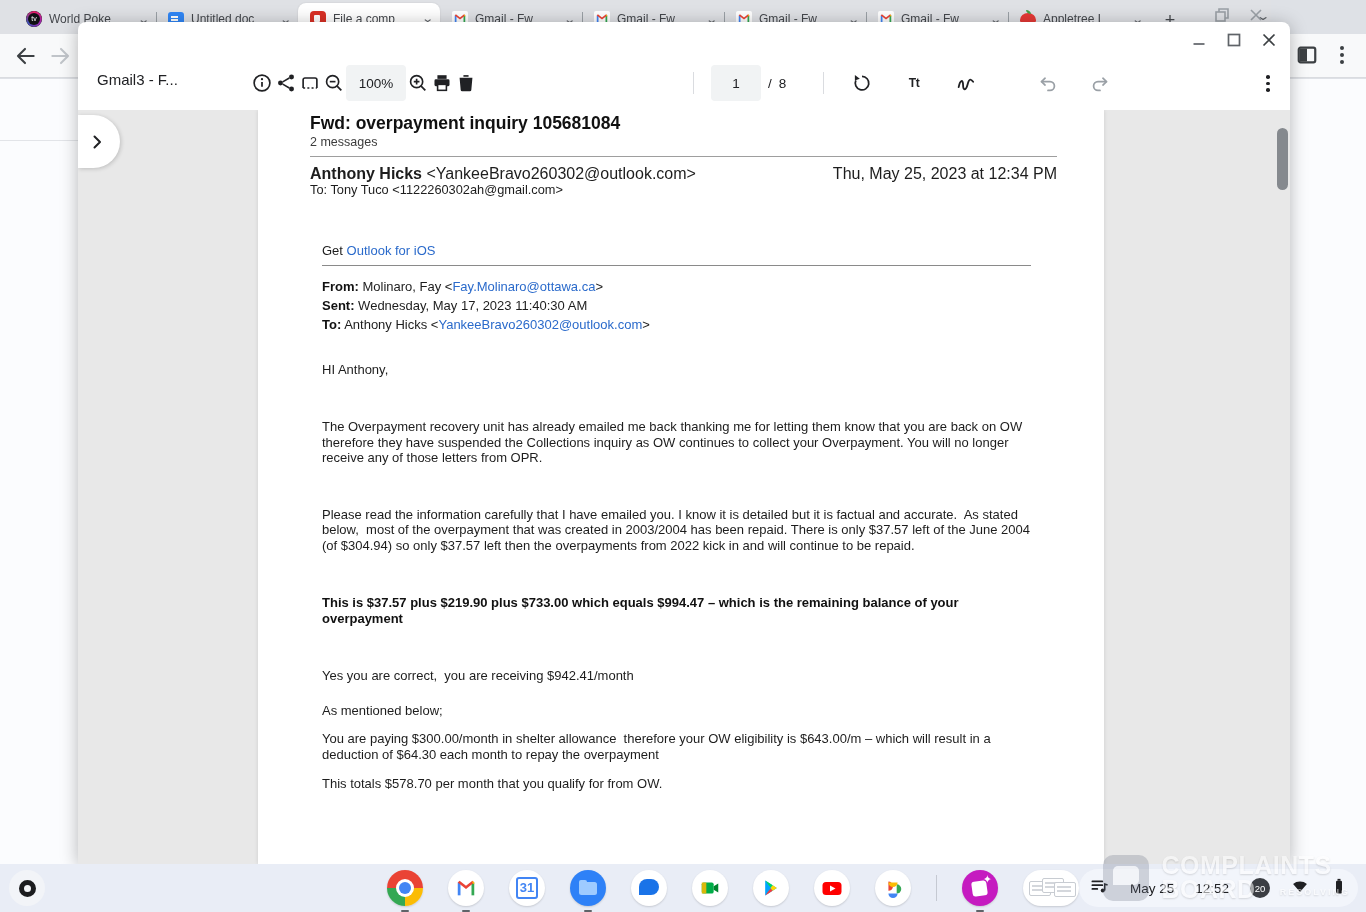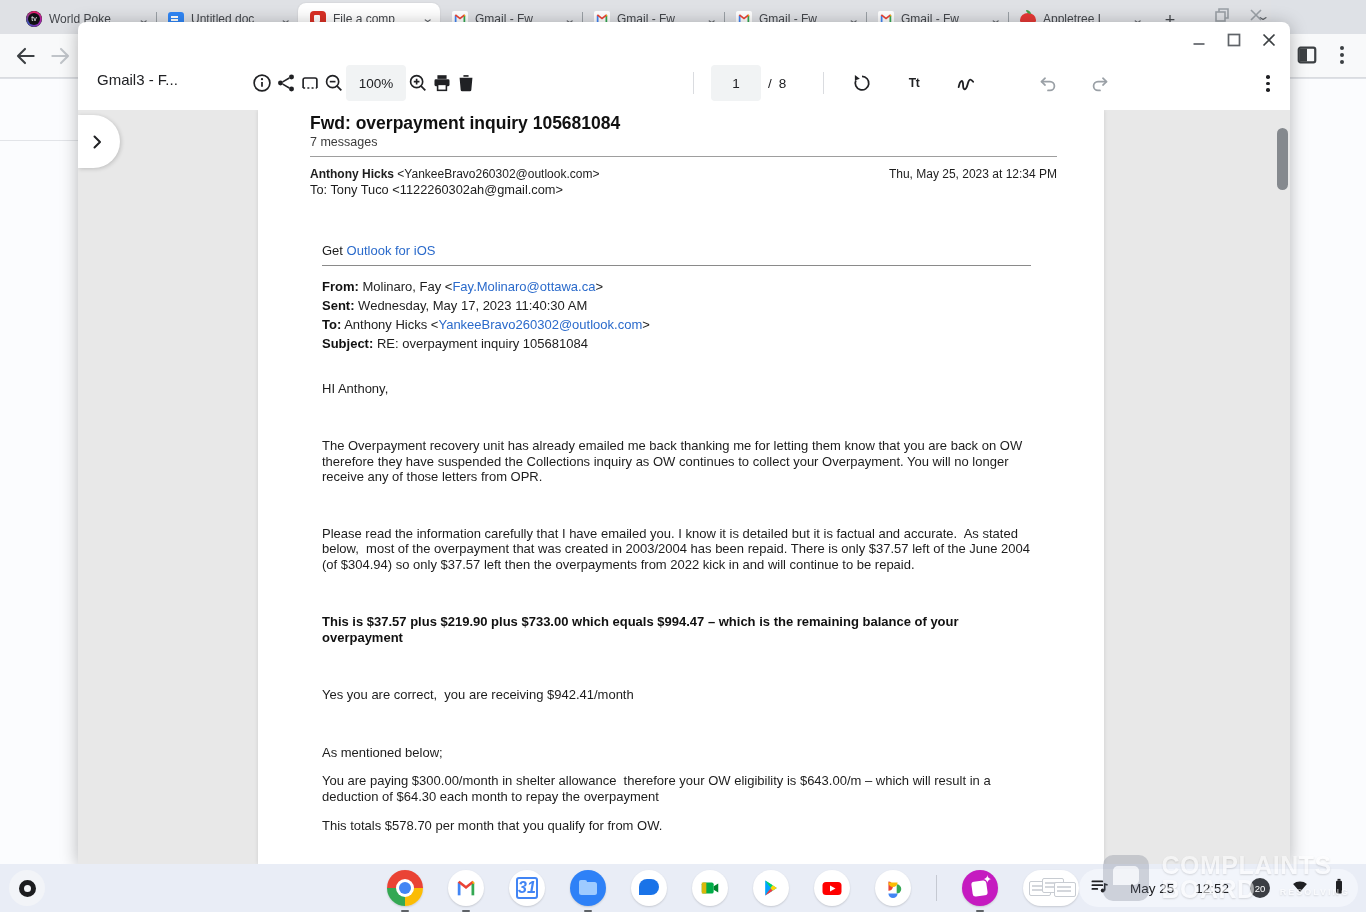--- a/index.html
+++ b/index.html
@@ -67,51 +67,51 @@
   .thumb-toggle { position:absolute; left:0; top:5px; width:42px; height:53px; background:#fff; border-radius:0 27px 27px 0; box-shadow:1px 1px 4px rgba(0,0,0,.18); display:flex; align-items:center; justify-content:center; }
   .thumb-toggle svg { margin-left:-4px; }
   .scroll-thumb { position:absolute; right:2px; top:18px; width:11px; height:62px; background:#85898e; border-radius:6px; }
 
   
   .page { position:absolute; left:180px; top:0; width:846px; height:754px; background:#fff; box-shadow:0 0 4px rgba(0,0,0,.12); }
   .page-inner { position:absolute; left:52px; top:0; width:747px; color:#1d1d1d; }
   .mail-subject { margin-top:3px; font-size:17.5px; line-height:21px; font-weight:700; color:#111; }
   .mail-msgcount { font-size:12.5px; line-height:15px; color:#3c3c3c; margin-top:1px; }
   .hr1 { margin-top:6px; height:1px; background:#9e9e9e; }
-  .mail-head-row { margin-top:9px; display:flex; justify-content:space-between; font-size:12px; line-height:16px; }
+  .mail-head-row { margin-top:9px; display:flex; justify-content:space-between; font-size:16px; line-height:16px; }
   .mail-date { white-space:nowrap; }
   .mail-toline { font-size:12.8px; line-height:16px; }
   .mail-inner { margin-left:12px; width:715px; font-size:13px; line-height:15.5px; }
   .get-line { margin-top:45px; font-size:13px; }
   a.mlink { color:#2a6acb; text-decoration:none; }
   .hr2 { margin-top:6px; height:1px; background:#8a8a8a; width:709px; }
   .meta { margin-top:11px; font-size:13px; line-height:19px; }
   .meta b { color:#111; }
   .greeting { margin-top:28px; }
   .para { white-space:pre-wrap; }
   .p1 { margin-top:42px; }
   .p2 { margin-top:41px; }
   .p3 { margin-top:42px; font-weight:700; line-height:16px; color:#111; }
   .p4 { margin-top:41px; }
-  .p5 { margin-top:42px; }
+  .p5 { margin-top:19px; }
   .p6 { margin-top:13px; }
   .p7 { margin-top:14px; }
 
   
   .shelf { position:absolute; left:0; top:864px; width:1366px; height:48px; background:#e9edf6; z-index:6; }
   .launcher { position:absolute; left:9px; top:6px; width:36px; height:36px; border-radius:50%; background:#f2f4f8; display:flex; align-items:center; justify-content:center; }
   .launcher-ring { width:17px; height:17px; border-radius:50%; border:5px solid #1b1c1f; }
   .shelf-apps { position:absolute; left:387px; top:6px; display:flex; gap:25px; align-items:center; height:36px; }
   .app { width:36px; height:36px; border-radius:50%; background:#fff; position:relative; box-shadow:0 1px 2px rgba(0,0,0,.15); }
   .app .run-dot { position:absolute; left:50%; bottom:-6px; transform:translateX(-50%); width:8px; height:2.5px; border-radius:2px; background:#5f6368; }
   .ic-chrome { background:conic-gradient(from 90deg, #fbbc05 0 90deg, #34a853 90deg 180deg, #ea4335 180deg 360deg); }
   .ic-chrome::before { content:""; position:absolute; left:9px; top:9px; width:18px; height:18px; border-radius:50%; background:#fff; }
   .ic-chrome::after { content:""; position:absolute; left:12px; top:12px; width:12px; height:12px; border-radius:50%; background:#4285f4; }
   .ic-wrap { display:flex; align-items:center; justify-content:center; }
-  .ic-cal-sq { width:22px; height:22px; background:#fff; border-radius:3px; position:absolute; left:7px; top:7px; border:2px solid #4285f4; color:#4285f4; font-size:16px; font-weight:700; text-align:center; line-height:18px;font-style:italic; }
+  .ic-cal-sq { width:22px; height:22px; background:#fff; border-radius:3px; position:absolute; left:7px; top:7px; border:2px solid #4285f4; color:#4285f4; font-size:13px; font-weight:700; text-align:center; line-height:18px; }
   .ic-files { background:#2e81f7; }
   .ic-files::after { content:""; position:absolute; left:9px; top:12px; width:18px; height:13px; background:#9ecbff; border-radius:2.5px; }
   .ic-files::before { content:""; position:absolute; left:9px; top:10px; width:8px; height:4px; background:#9ecbff; border-radius:2px 2px 0 0; }
   .ic-msg::after { content:""; position:absolute; left:8px; top:9px; width:20px; height:16px; background:#1a73e8; border-radius:9px 9px 9px 0; }
   .ic-purple { background:#c51bc0; }
   .ic-purple::before { content:""; position:absolute; left:10px; top:11px; width:15px; height:15px; background:#fff; border-radius:3px; transform:rotate(-8deg); }
   .ic-purple::after { content:"✦"; position:absolute; right:6px; top:3px; color:#fff; font-size:11px; }
   .shelf-sep { width:1px; height:26px; background:#c5c9d2; }
   .ic-shots { width:56px; border-radius:18px; }
   .shot-card { position:absolute; background:#fff; border:1px solid #c8ccd2; border-radius:2px; width:22px; height:15px; }
@@ -360,36 +360,35 @@
           <i></i>
           <i></i>
           <i></i>
         </span>
     </div>
 
     <div class="pdf-content">
       <div class="page">
         <div class="page-inner">
           <div class="mail-subject">Fwd: overpayment inquiry 105681084</div>
-          <div class="mail-msgcount">7 messages</div>
+          <div class="mail-msgcount">2 messages</div>
           <div class="hr1"></div>
           <div class="mail-head-row">
             <span><b>Anthony Hicks</b><span> &lt;YankeeBravo260302@outlook.com&gt;</span></span>
             <span class="mail-date">Thu, May 25, 2023 at 12:34 PM</span>
           </div>
           <div class="mail-toline">To: Tony Tuco &lt;1122260302ah@gmail.com&gt;</div>
 
           <div class="mail-inner">
             <div class="get-line"><span>Get </span><a class="mlink">Outlook for iOS</a></div>
             <div class="hr2"></div>
             <div class="meta">
               <div><b>From:</b><span> Molinaro, Fay &lt;</span><a class="mlink">Fay.Molinaro@ottawa.ca</a><span>&gt;</span></div>
               <div><b>Sent:</b><span> Wednesday, May 17, 2023 11:40:30 AM</span></div>
               <div><b>To:</b><span> Anthony Hicks &lt;</span><a class="mlink">YankeeBravo260302@outlook.com</a><span>&gt;</span></div>
-              <div><b>Subject:</b><span> RE: overpayment inquiry 105681084</span></div>
             </div>
             <div class="greeting">HI Anthony,</div>
             <div class="para p1">The Overpayment recovery unit has already emailed me back thanking me for letting them know that you are back on OW therefore they have suspended the Collections inquiry as OW continues to collect your Overpayment. You will no longer receive any of those letters from OPR.</div>
             <div class="para p2">Please read the information carefully that I have emailed you. I know it is detailed but it is factual and accurate.  As stated below,  most of the overpayment that was created in 2003/2004 has been repaid. There is only $37.57 left of the June 2004 (of $304.94) so only $37.57 left then the overpayments from 2022 kick in and will continue to be repaid.</div>
             <div class="para p3">This is $37.57 plus $219.90 plus $733.00 which equals $994.47 – which is the remaining balance of your overpayment</div>
             <div class="para p4">Yes you are correct,  you are receiving $942.41/month</div>
             <div class="para p5">As mentioned below;</div>
             <div class="para p6">You are paying $300.00/month in shelter allowance  therefore your OW eligibility is $643.00/m – which will result in a deduction of $64.30 each month to repay the overpayment</div>
             <div class="para p7">This totals $578.70 per month that you qualify for from OW.</div>
           </div>

